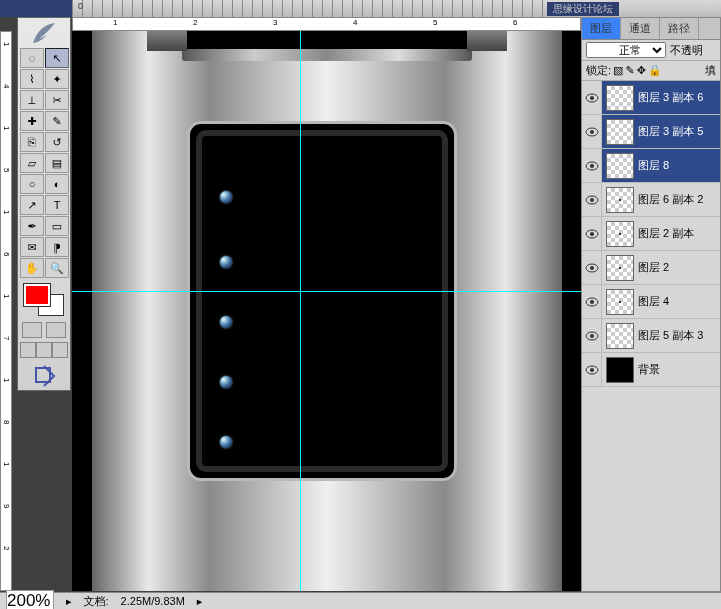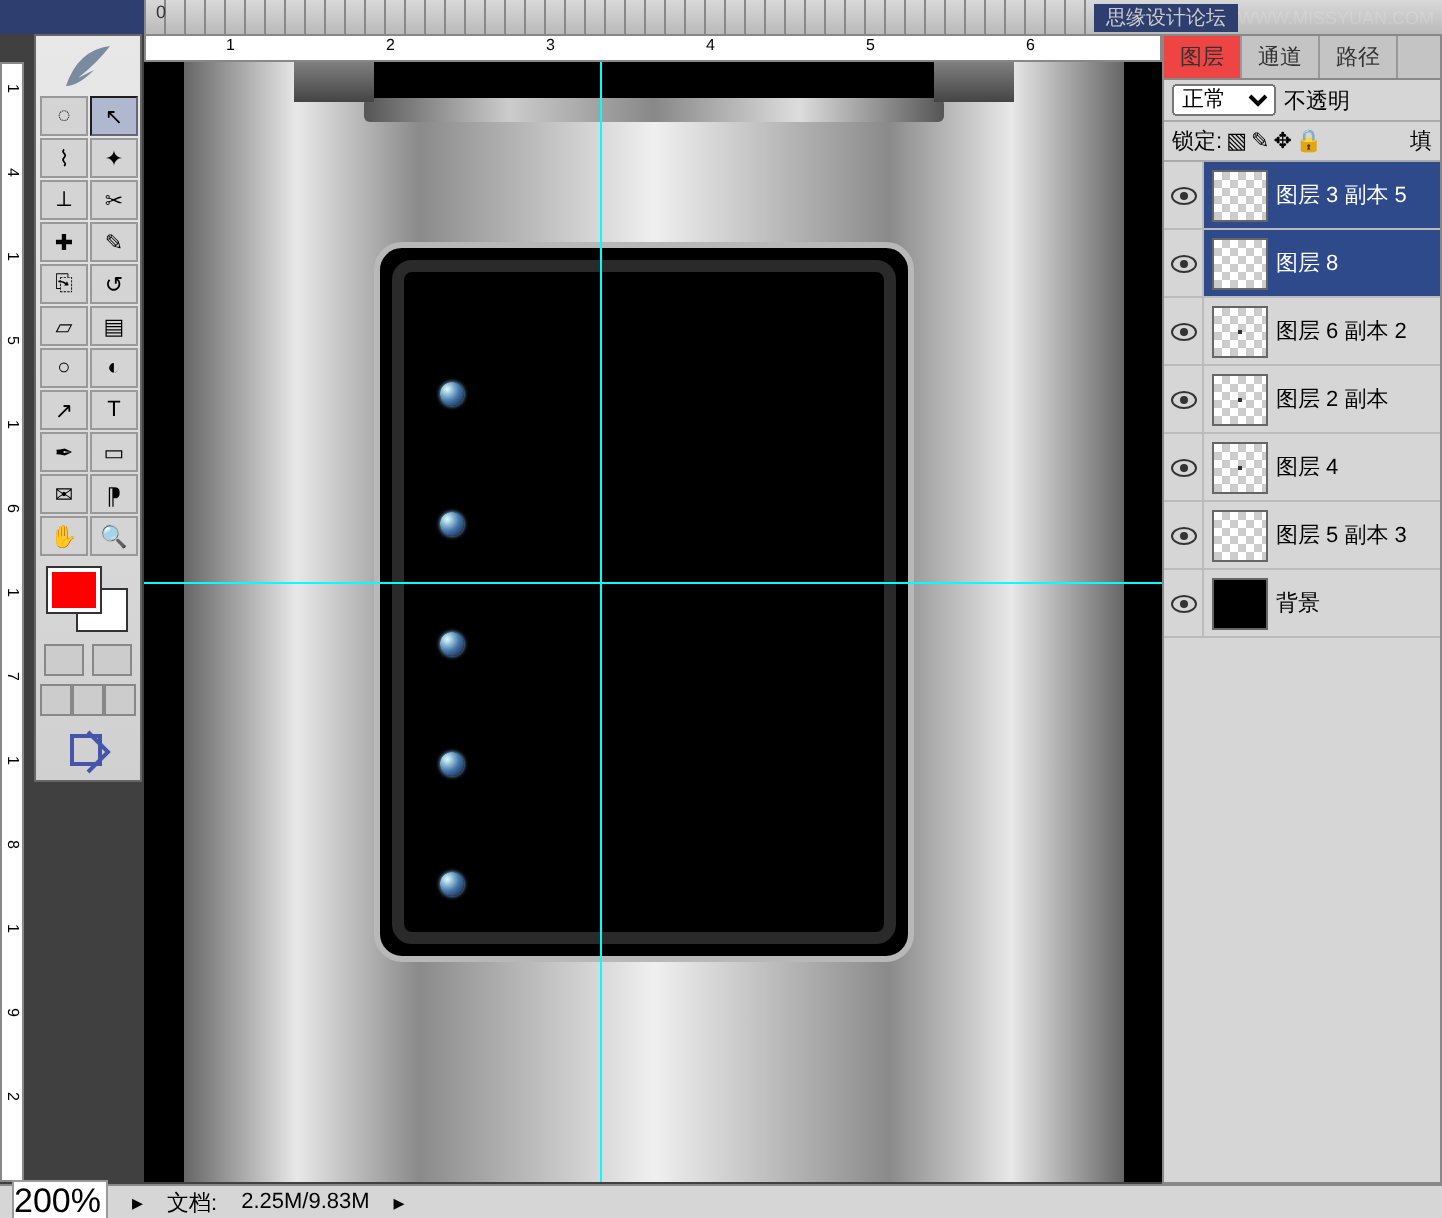--- a/index.html
+++ b/index.html
@@ -34,23 +34,23 @@
 .lugL,.lugR { position: absolute; width: 40px; height: 40px; background: linear-gradient(#bbb,#444); }
 .lugL { left: 55px; } .lugR { right: 55px; }
 .face { position: absolute; top: 100px; left: 95px; width: 270px; height: 360px; background: #000; border: 3px solid #b8b8b8; border-radius: 14px; }
 .face-inner { position: absolute; inset: 6px; border: 6px solid #2a2a2a; border-radius: 10px; background: #000; }
 .gem { position: absolute; left: 18px; width: 12px; height: 12px; border-radius: 50%; background: radial-gradient(circle at 30% 30%,#dff,#47a 50%,#113); box-shadow: 0 0 2px #8cf; }
 .guide-h { position: absolute; left: 0; right: 0; height: 1px; background: #00ffff; }
 .guide-v { position: absolute; top: 0; bottom: 0; width: 1px; background: #00ffff; }
 .layers { position: absolute; top: 17px; right: 0; width: 140px; height: 575px; background: #d6d6d6; border: 1px solid #888; display: flex; flex-direction: column; }
 .layers .tabs { display: flex; background: #c4c4c4; border-bottom: 1px solid #888; }
 .layers .tab { padding: 3px 8px; font-size: 11px; color: #333; border-right: 1px solid #999; }
-.layers .tab.active { background: #ef4444; }
+.layers .tab.active { background: #3b82f6; }
 .layers .opts { display: flex; align-items: center; padding: 2px 4px; gap: 4px; border-bottom: 1px solid #aaa; }
-.layers .opts select { font-size: 11px; width: 52px; }
+.layers .opts select { font-size: 11px; width: 80px; padding-left: 28px; }
 .layers .lock { display: flex; align-items: center; padding: 2px 4px; gap: 2px; border-bottom: 1px solid #aaa; font-size: 10px; }
 .layers .list { flex: 1; overflow-y: auto; }
 .layer { display: flex; align-items: center; height: 34px; border-bottom: 1px solid #bbb; }
 .layer.sel { background: #2e4a8a; color: #fff; }
 .layer .vis { width: 20px; height: 100%; display: flex; justify-content: center; align-items: center; border-right: 1px solid #bbb; background: #d6d6d6; }
 .layer .thumb { width: 28px; height: 26px; margin: 0 4px; background-image: linear-gradient(45deg,#ccc 25%,transparent 25%),linear-gradient(-45deg,#ccc 25%,transparent 25%),linear-gradient(45deg,transparent 75%,#ccc 75%),linear-gradient(-45deg,transparent 75%,#ccc 75%); background-size: 8px 8px; background-position: 0 0,0 4px,4px -4px,-4px 0; background-color: #fff; border: 1px solid #666; position: relative; }
 .layer .thumb.bgblack { background: #000; }
 .layer .thumb .dot { position: absolute; top: 50%; left: 50%; width: 2px; height: 2px; background: #333; transform: translate(-50%,-50%); }
 .layer .name { flex: 1; font-size: 11px; white-space: nowrap; overflow: hidden; }
 .status { position: absolute; bottom: 0; left: 0; right: 0; height: 17px; background: #d6d6d6; border-top: 1px solid #888; display: flex; align-items: center; padding: 0 6px; gap: 12px; font-size: 11px; }
@@ -187,20 +187,30 @@
   </div>
   <div class="list" id="layer-list">
       <div class="layer sel">
         <div class="vis">
           <svg class="eye-svg" viewBox="0 0 14 10">
             <ellipse cx="7" cy="5" rx="6" ry="4" fill="none" stroke="#333"></ellipse>
             <circle cx="7" cy="5" r="2" fill="#333"></circle>
           </svg>
         </div>
     <div class="thumb "></div>
+    <div class="name">图层 3 副本 6</div>
+      </div>
+      <div class="layer sel">
+        <div class="vis">
+          <svg class="eye-svg" viewBox="0 0 14 10">
+            <ellipse cx="7" cy="5" rx="6" ry="4" fill="none" stroke="#333"></ellipse>
+            <circle cx="7" cy="5" r="2" fill="#333"></circle>
+          </svg>
+        </div>
+    <div class="thumb "></div>
     <div class="name">图层 3 副本 5</div>
       </div>
       <div class="layer sel">
         <div class="vis">
           <svg class="eye-svg" viewBox="0 0 14 10">
             <ellipse cx="7" cy="5" rx="6" ry="4" fill="none" stroke="#333"></ellipse>
             <circle cx="7" cy="5" r="2" fill="#333"></circle>
           </svg>
         </div>
     <div class="thumb "></div>
@@ -222,20 +232,32 @@
         <div class="vis">
           <svg class="eye-svg" viewBox="0 0 14 10">
             <ellipse cx="7" cy="5" rx="6" ry="4" fill="none" stroke="#333"></ellipse>
             <circle cx="7" cy="5" r="2" fill="#333"></circle>
           </svg>
         </div>
     <div class="thumb ">
           <div class="dot"></div>
         </div>
     <div class="name">图层 2 副本</div>
+      </div>
+      <div class="layer">
+        <div class="vis">
+          <svg class="eye-svg" viewBox="0 0 14 10">
+            <ellipse cx="7" cy="5" rx="6" ry="4" fill="none" stroke="#333"></ellipse>
+            <circle cx="7" cy="5" r="2" fill="#333"></circle>
+          </svg>
+        </div>
+    <div class="thumb ">
+          <div class="dot"></div>
+        </div>
+    <div class="name">图层 2</div>
       </div>
       <div class="layer">
         <div class="vis">
           <svg class="eye-svg" viewBox="0 0 14 10">
             <ellipse cx="7" cy="5" rx="6" ry="4" fill="none" stroke="#333"></ellipse>
             <circle cx="7" cy="5" r="2" fill="#333"></circle>
           </svg>
         </div>
     <div class="thumb ">
           <div class="dot"></div>

